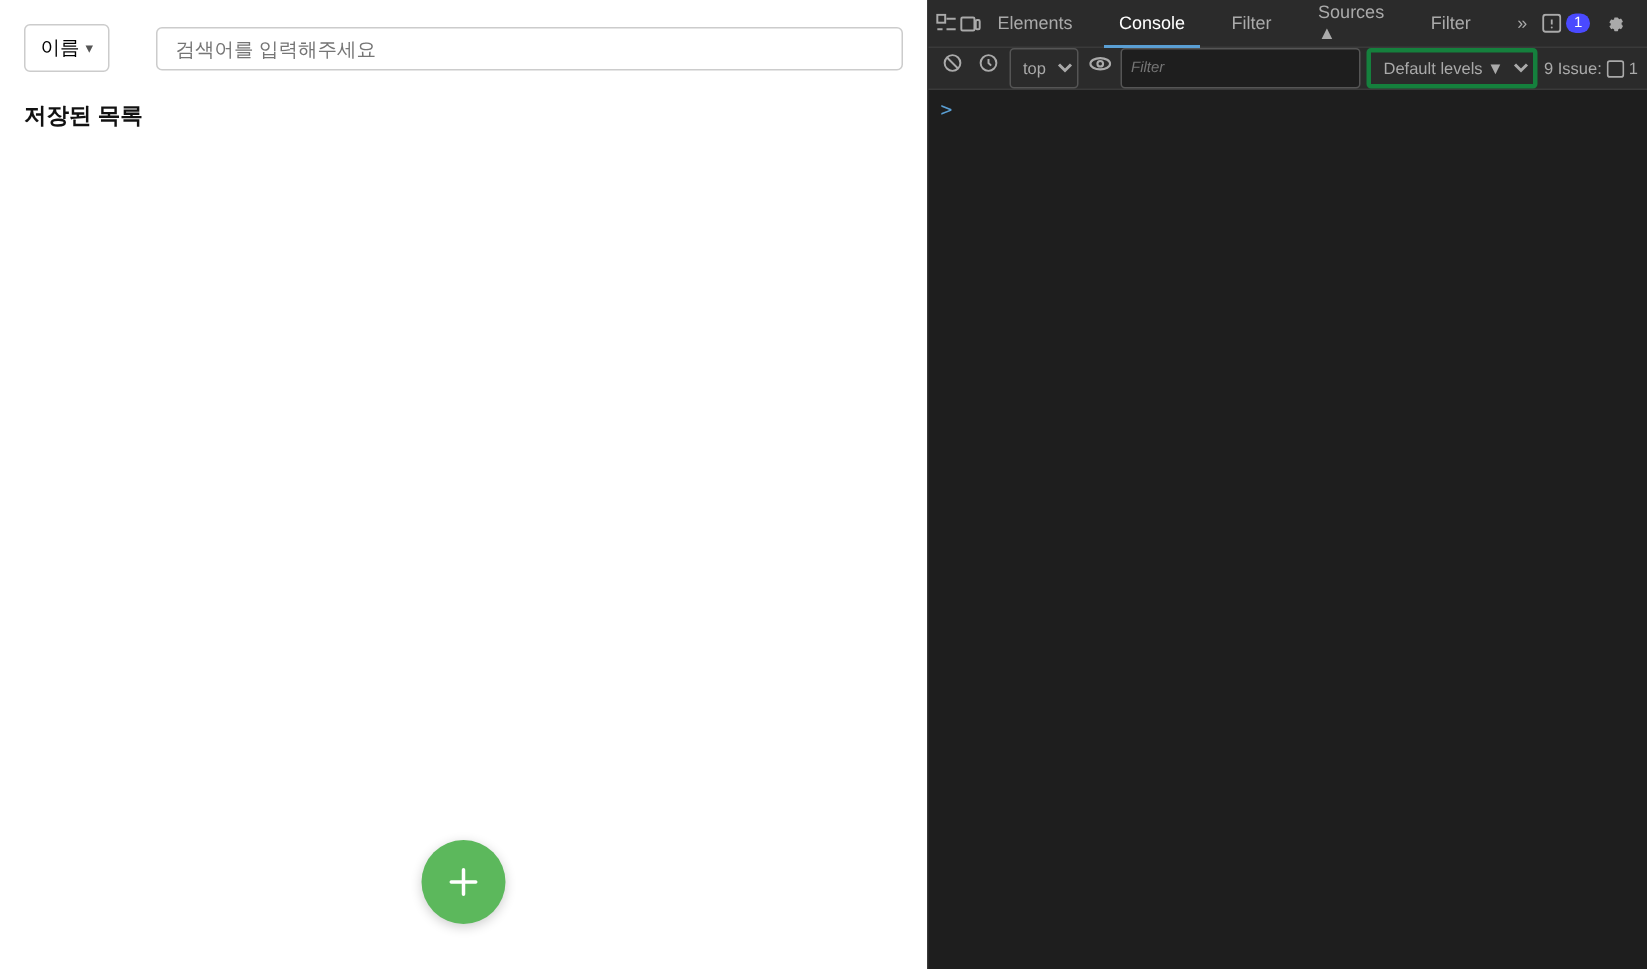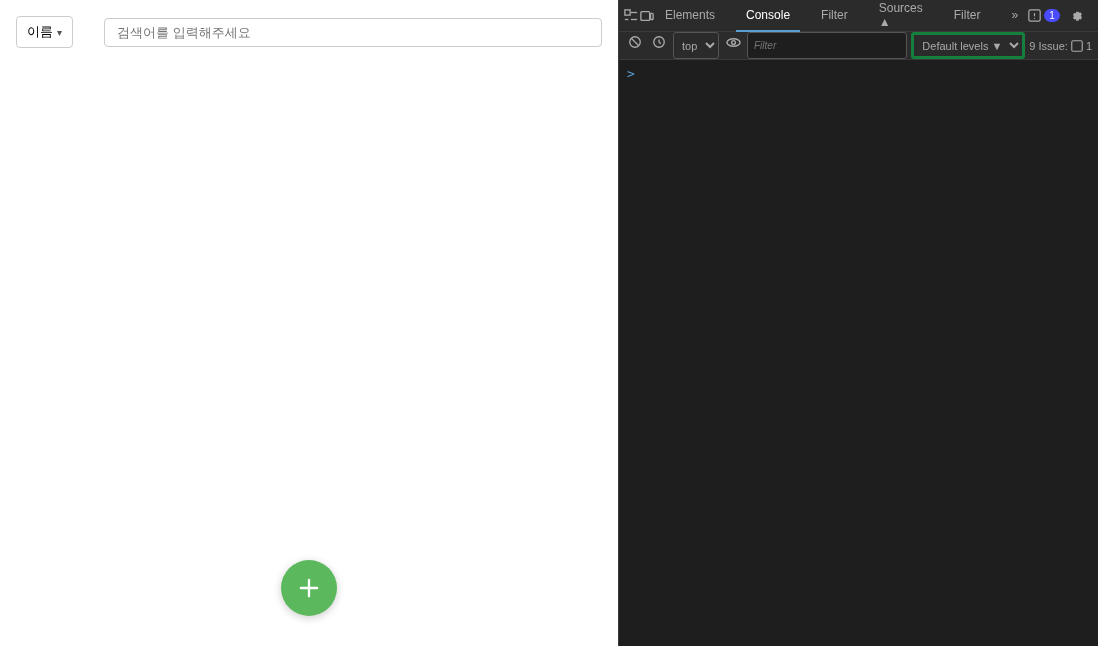--- a/index.html
+++ b/index.html
@@ -251,20 +251,21 @@
 <body>
 
 <div id="app-panel">
   <div class="search-row">
     <div class="name-dropdown">
       <span>이름</span>
       <span class="chevron">▾</span>
     </div>
     <input class="search-input" type="text" placeholder="검색어를 입력해주세요" style="">
   </div>
+  <div class="section-title">저장된 목록</div>
 
   <button class="add-button">
     <svg viewBox="0 0 24 24">
       <path d="M19 11H13V5a1 1 0 0 0-2 0v6H5a1 1 0 0 0 0 2h6v6a1 1 0 0 0 2 0v-6h6a1 1 0 0 0 0-2z"></path>
     </svg>
   </button>
 </div>
 
 <div id="devtools-panel">
 

